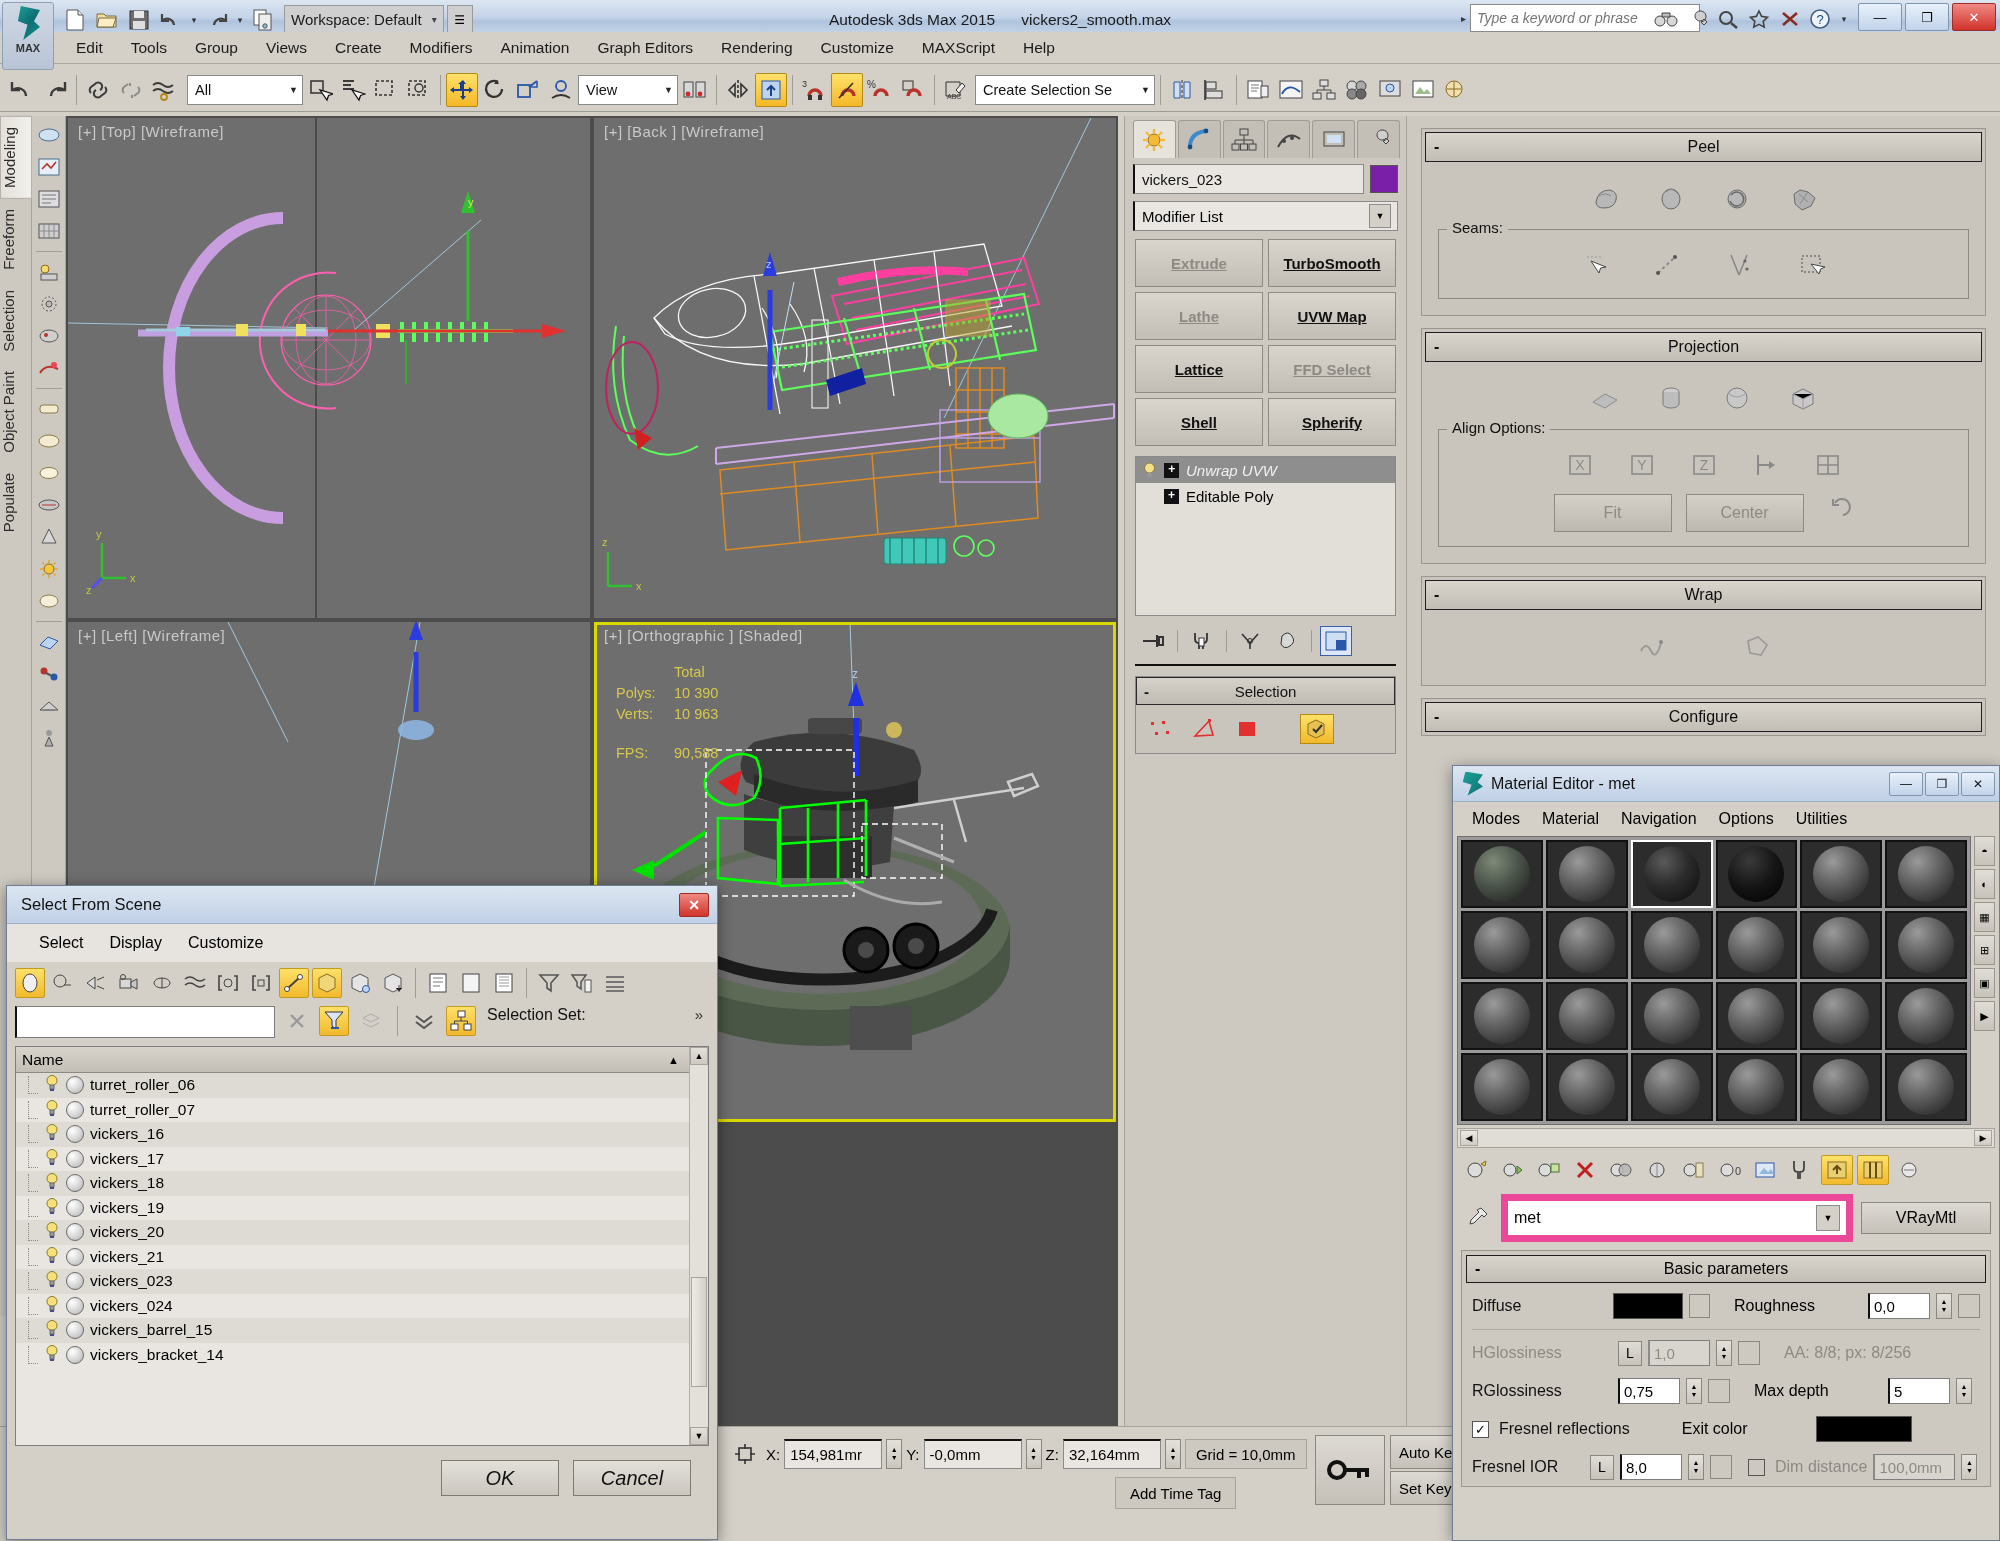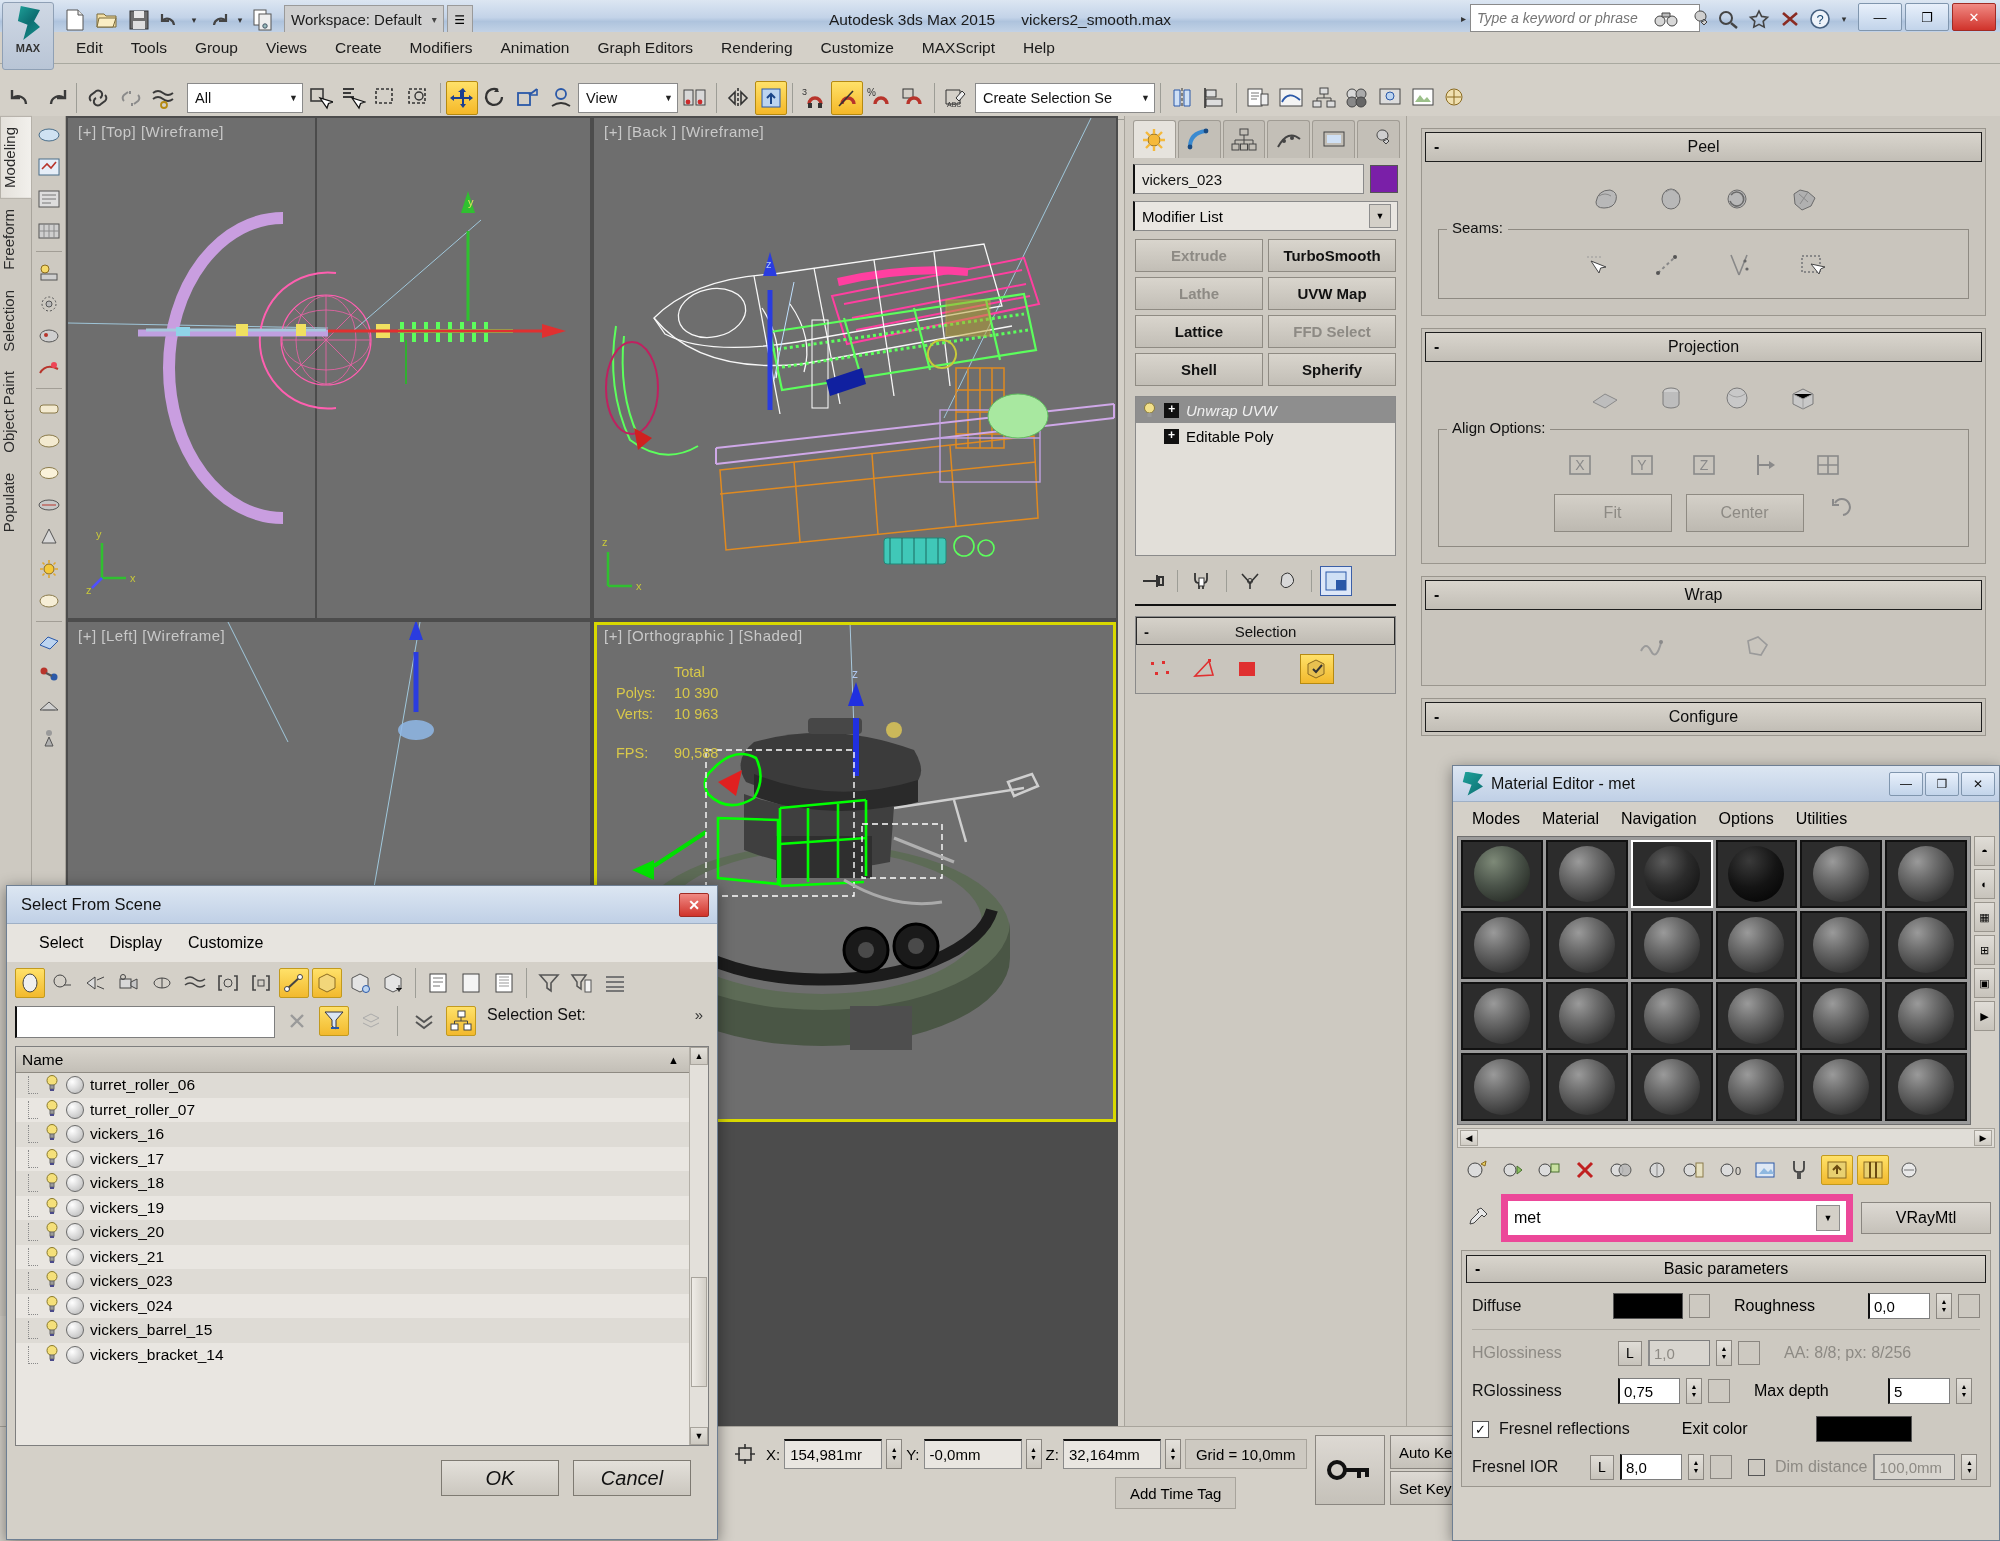--- a/index.html
+++ b/index.html
@@ -72,21 +72,21 @@
   
   .menubar{
     position:absolute; left:0; top:32px; width:2000px; height:32px;
     background:#d4d0c8; display:flex; align-items:center; padding-left:62px;
     border-bottom:1px solid #a9a9a0;
   }
   .menubar .mi{ padding:4px 14px; font-size:15.5px; color:#1b1b1b; cursor:default;}
 
   
   .maintoolbar{
-    position:absolute; left:0; top:76px; width:2000px; height:44px;
+    position:absolute; left:0; top:68px; width:2000px; height:44px;
     background:#d4d0c8; display:flex; align-items:center; gap:1px;
     border-bottom:1px solid #9d9d96; padding-left:6px;
   }
   .mtb{
     width:32px;height:34px; display:flex;align-items:center;justify-content:center;
     border:1px solid transparent; border-radius:2px;
   }
   .mtb.on{ background:linear-gradient(to bottom,#ffe169,#f5b828); border-color:#b58a12;}
   .sep{ width:1px;height:30px;background:#9d9d96;margin:0 4px;}
   .combo{
@@ -144,23 +144,23 @@
   }
   .colorchip{ width:28px;height:28px; background:#7a1fa8; border:1px solid #555;}
   .modlist{
     margin:7px 8px 0 8px; height:30px; background:#e9e6e1; border:1px solid #8a8a8a;
     border-left:2px solid #111; display:flex;align-items:center; padding:0 6px 0 7px; font-size:15px;
   }
   .modlist .arr{ margin-left:auto; width:22px;height:24px;background:#d4d0c8;border:1px solid #8d8d8d;
     display:flex;align-items:center;justify-content:center;font-size:9px;}
   .qbtns{ display:grid; grid-template-columns:1fr 1fr; gap:5px; margin:8px 10px 0 10px;}
   .qbtn{
-    height:33px; background:linear-gradient(to bottom,#d9d5cd,#c2beb6);
+    height:48px; background:linear-gradient(to bottom,#d9d5cd,#c2beb6);
     border:1px solid #8f8b83; display:flex;align-items:center;justify-content:center;
-    font-size:15px; color:#111; font-weight:bold;
+    font-size:15px; color:#111; font-weight:bold;text-decoration:underline;
   }
   .qbtn.dim{ color:#8d8a84; font-weight:bold;}
   .stack{
     margin:10px 10px 0 10px; height:160px; background:#e2dfd9; border:1px solid #8a8a8a;
     overflow:hidden;
   }
   .stack-row{ display:flex; align-items:center; gap:7px; height:26px; padding:0 6px; font-size:15px;}
   .stack-row.sel{ background:#8e8e8e; color:#f0f0f0; font-style:italic;}
   .plusbox{
     width:15px;height:15px;background:#111;color:#fff;font-size:12px;line-height:13px;

